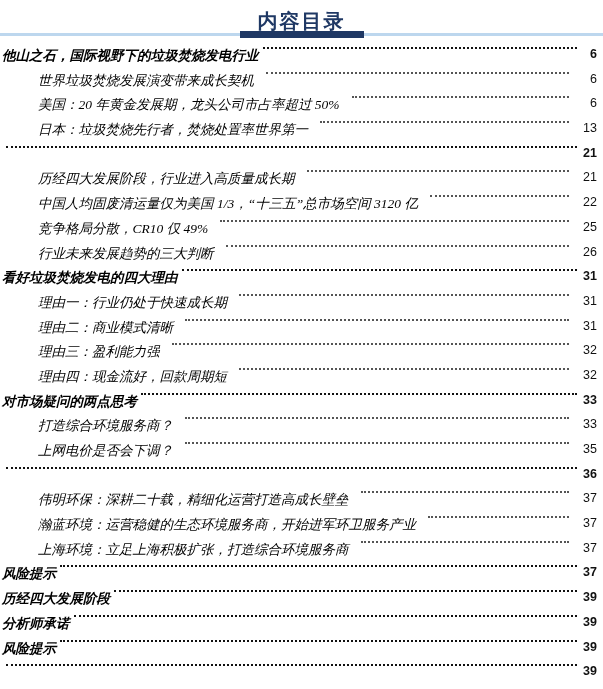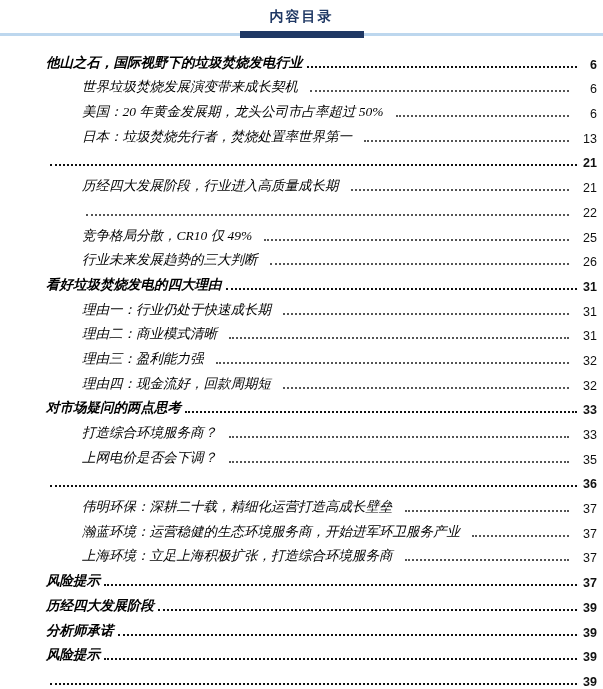--- a/index.html
+++ b/index.html
@@ -24,21 +24,21 @@
   .toc-header {
     position: relative;
     height: 46px;
   }
   .toc-title {
     position: absolute;
     top: 8px;
     left: 0;
     width: 100%;
     text-align: center;
-    font-size: 14px;
+    font-size: 20px;
     font-weight: bold;
     letter-spacing: 2px;
     color: #1F3864;
     font-family: "Liberation Sans", sans-serif;
   }
   .rule-light {
     position: absolute;
     top: 33px;
     left: 0;
     width: 100%;
@@ -53,26 +53,25 @@
     width: 124px;
     height: 7px;
     background: #1F3864;
   }
   
   .toc-list {
     padding: 1px 6px 0 2px;
   }
   .toc-row {
     display: flex;
-    align-items: flex-end;
+    align-items: flex-start;
     height: 24.7px;
     font-size: 13.5px;
     font-style: italic;
     white-space: nowrap;
-    margin-left: 44px;
   }
   .toc-row.level-2 {
     padding-left: 36px;
     gap: 8px;
   }
   .toc-row.bold .toc-text {
     font-weight: bold;
   }
   .toc-row.bold .page-num {
     font-weight: bold;
@@ -135,20 +134,21 @@
       <div class="toc-row level-1 bold">
       <span class="dot-leader"></span>
       <span class="page-num">21</span>
     </div>
       <div class="toc-row level-2">
       <span class="toc-text">历经四大发展阶段，行业进入高质量成长期</span>
       <span class="dot-leader"></span>
       <span class="page-num">21</span>
     </div>
       <div class="toc-row level-2">
+      <span class="toc-text">中国人均固废清运量仅为美国 1/3，“十三五”总市场空间 3120 亿</span>
       <span class="dot-leader"></span>
       <span class="page-num">22</span>
     </div>
       <div class="toc-row level-2">
       <span class="toc-text">竞争格局分散，CR10 仅 49%</span>
       <span class="dot-leader"></span>
       <span class="page-num">25</span>
     </div>
       <div class="toc-row level-2">
       <span class="toc-text">行业未来发展趋势的三大判断</span>

